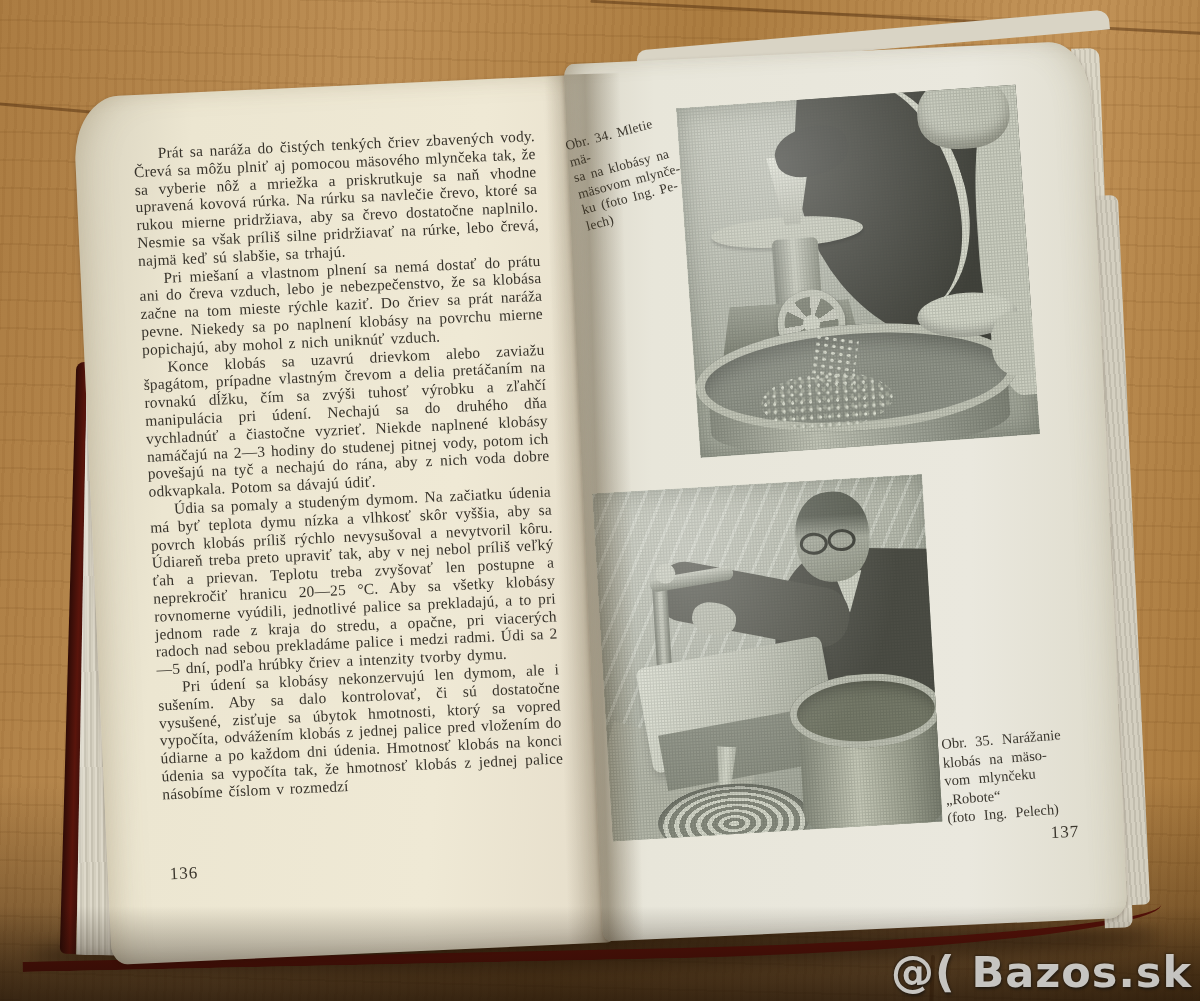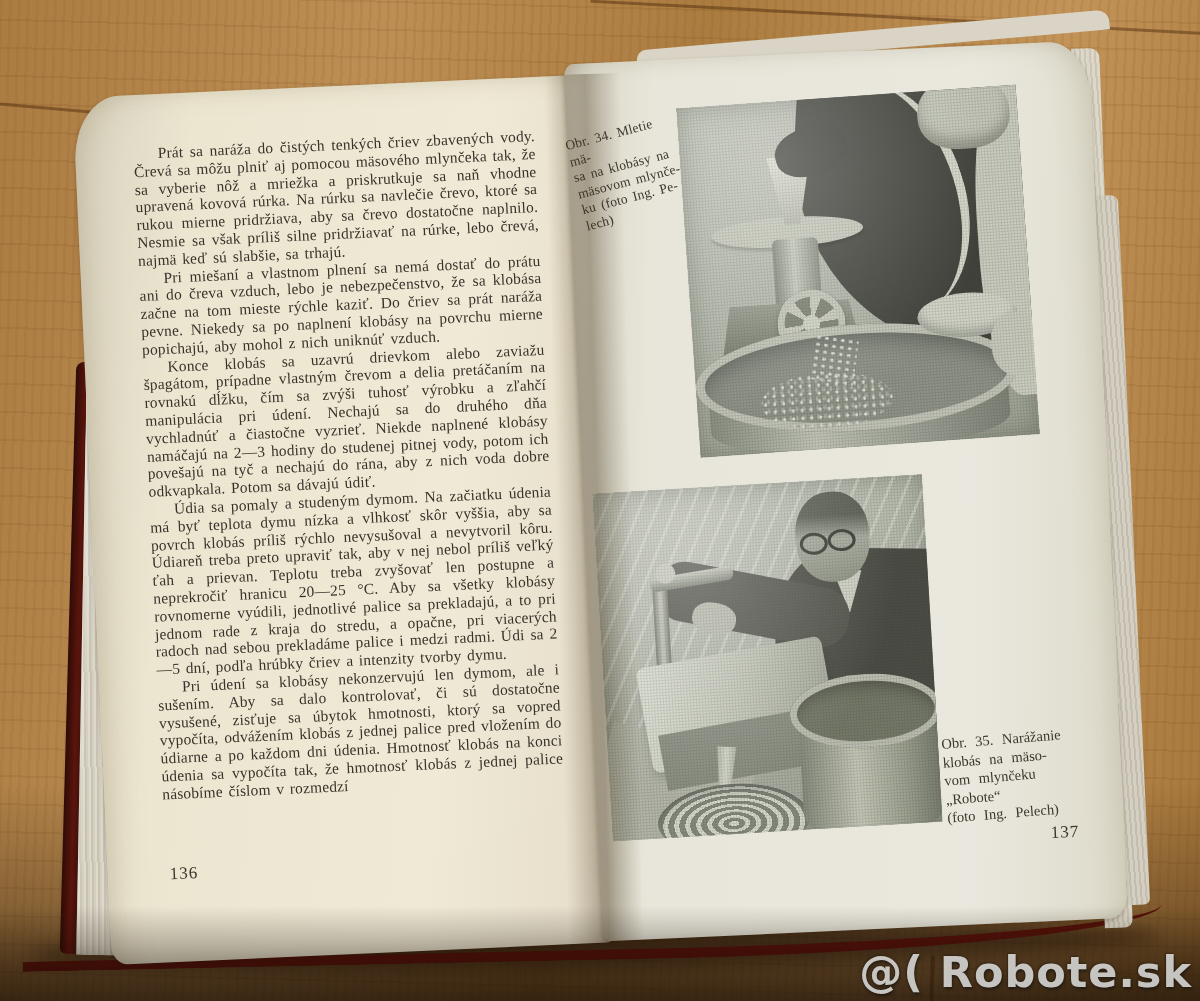--- a/index.html
+++ b/index.html
@@ -255,14 +255,14 @@
 vom mlynčeku
 „Robote“
 (foto Ing. Pelech)</div>
 
     <div class="pagenum pagenum-right">137</div>
   </div>
 
   <div class="gutter"></div>
   <div class="floor-shadow"></div>
 
-  <div class="watermark">@( Robote.sk</div>
+  <div class="watermark">@( Bazos.sk</div>
 </div>
 
 </body></html>

